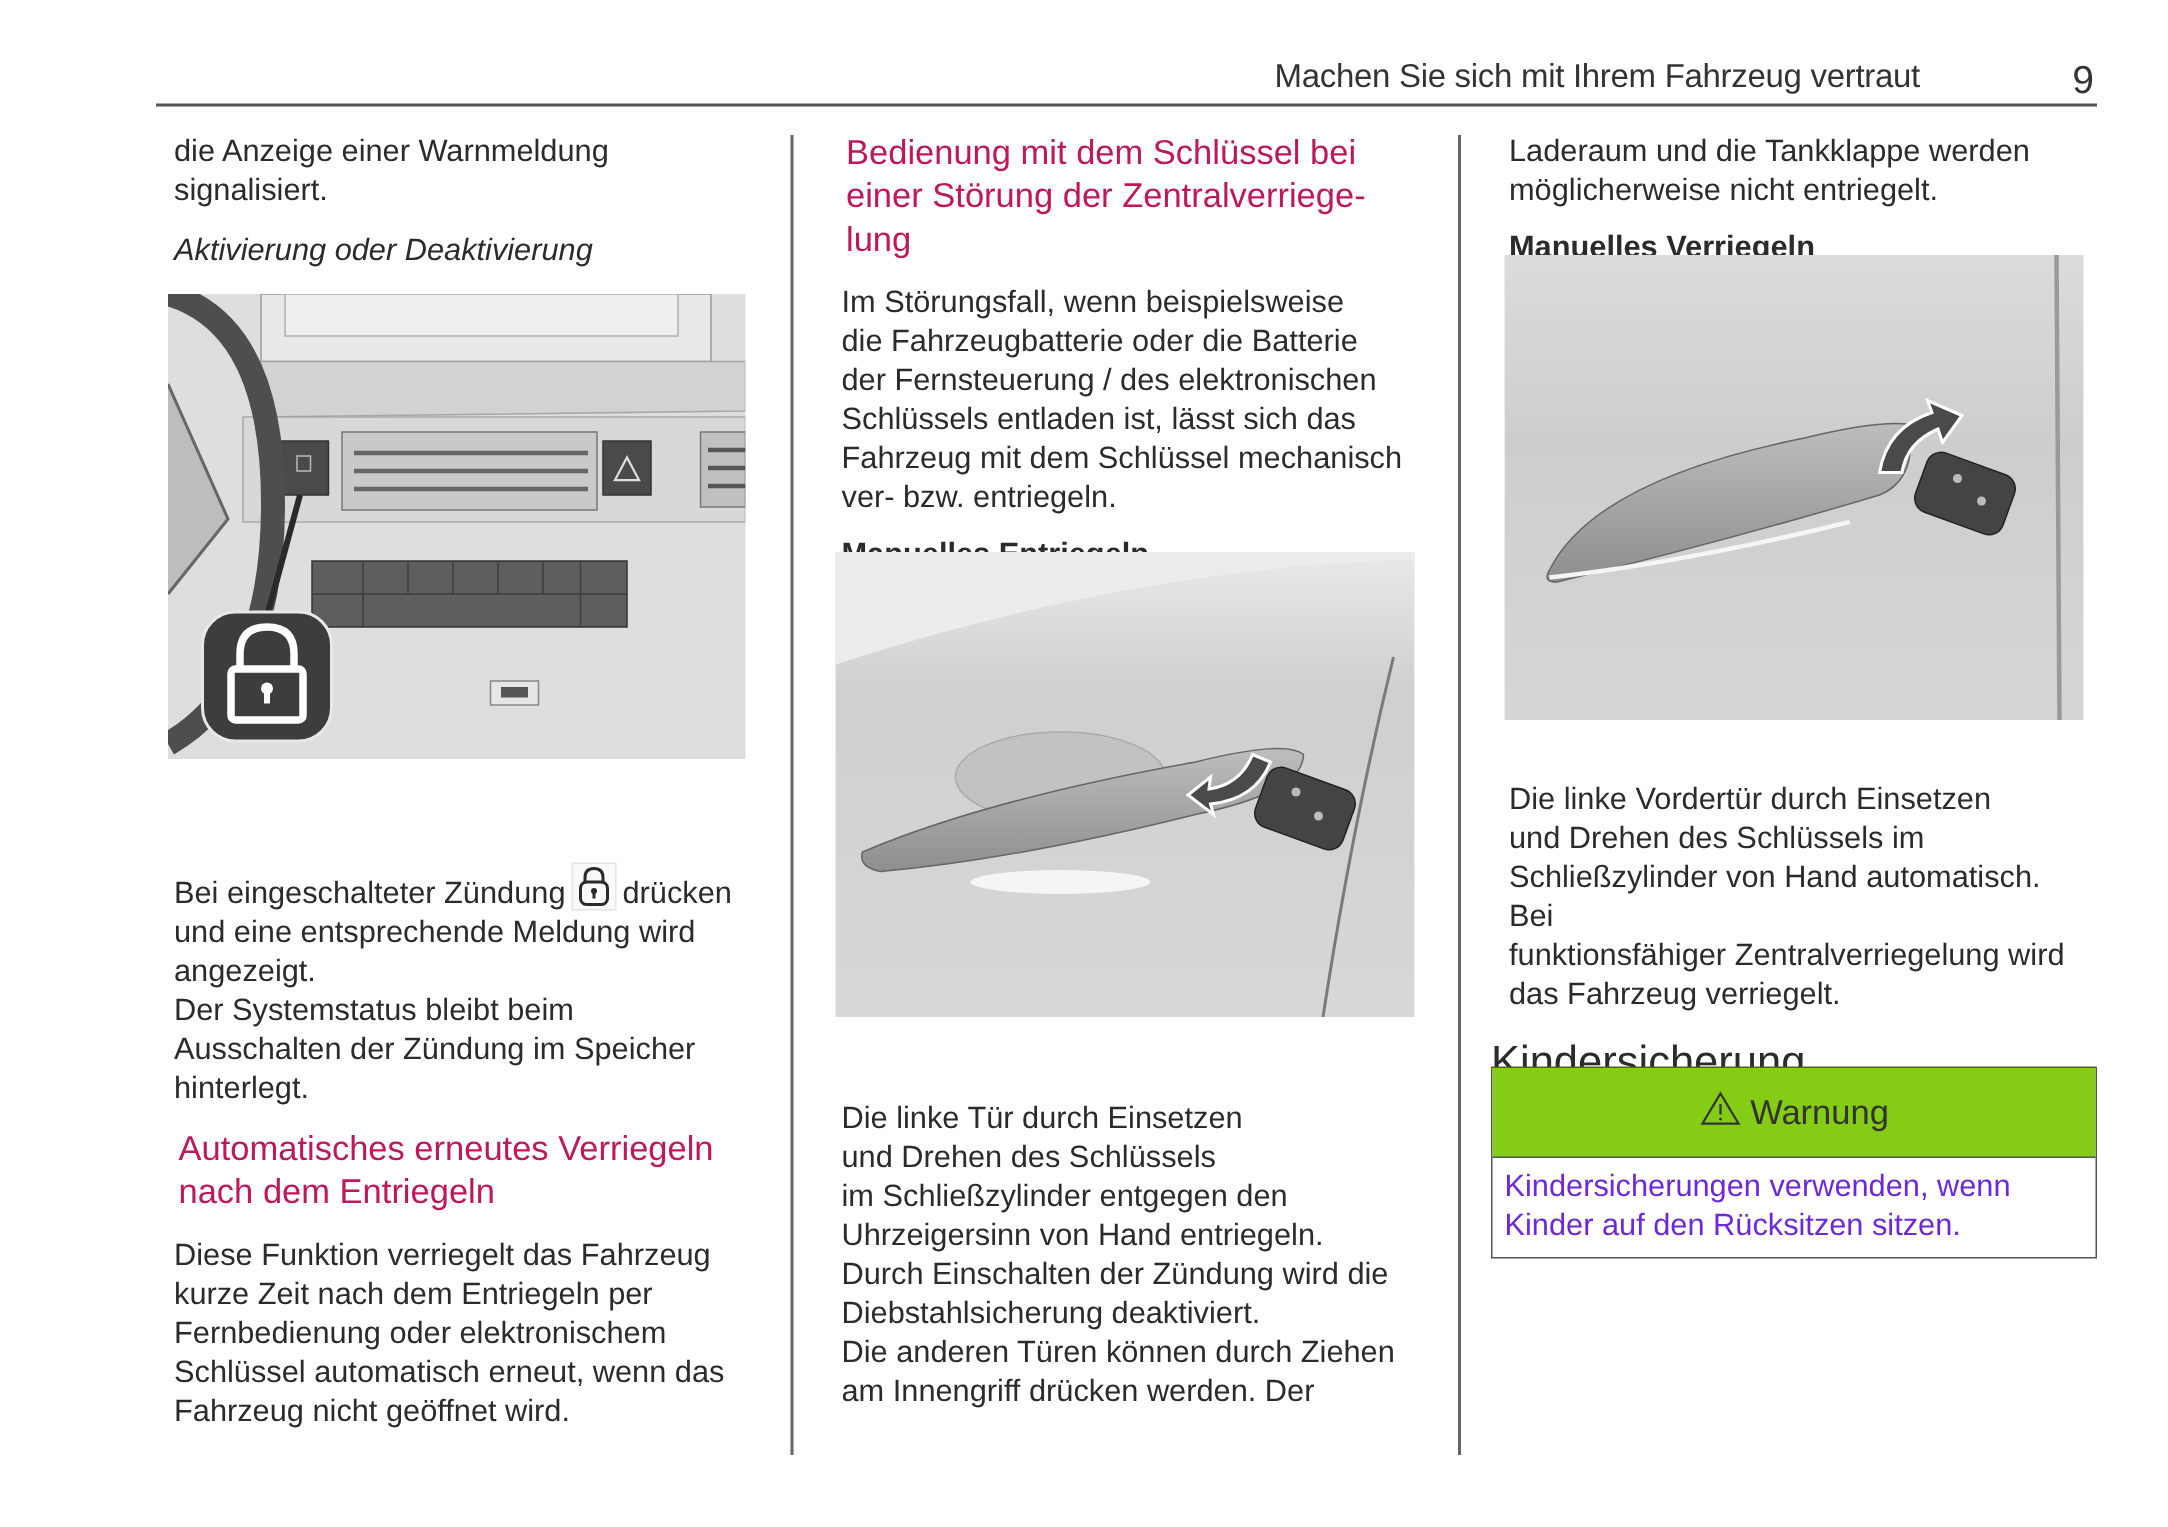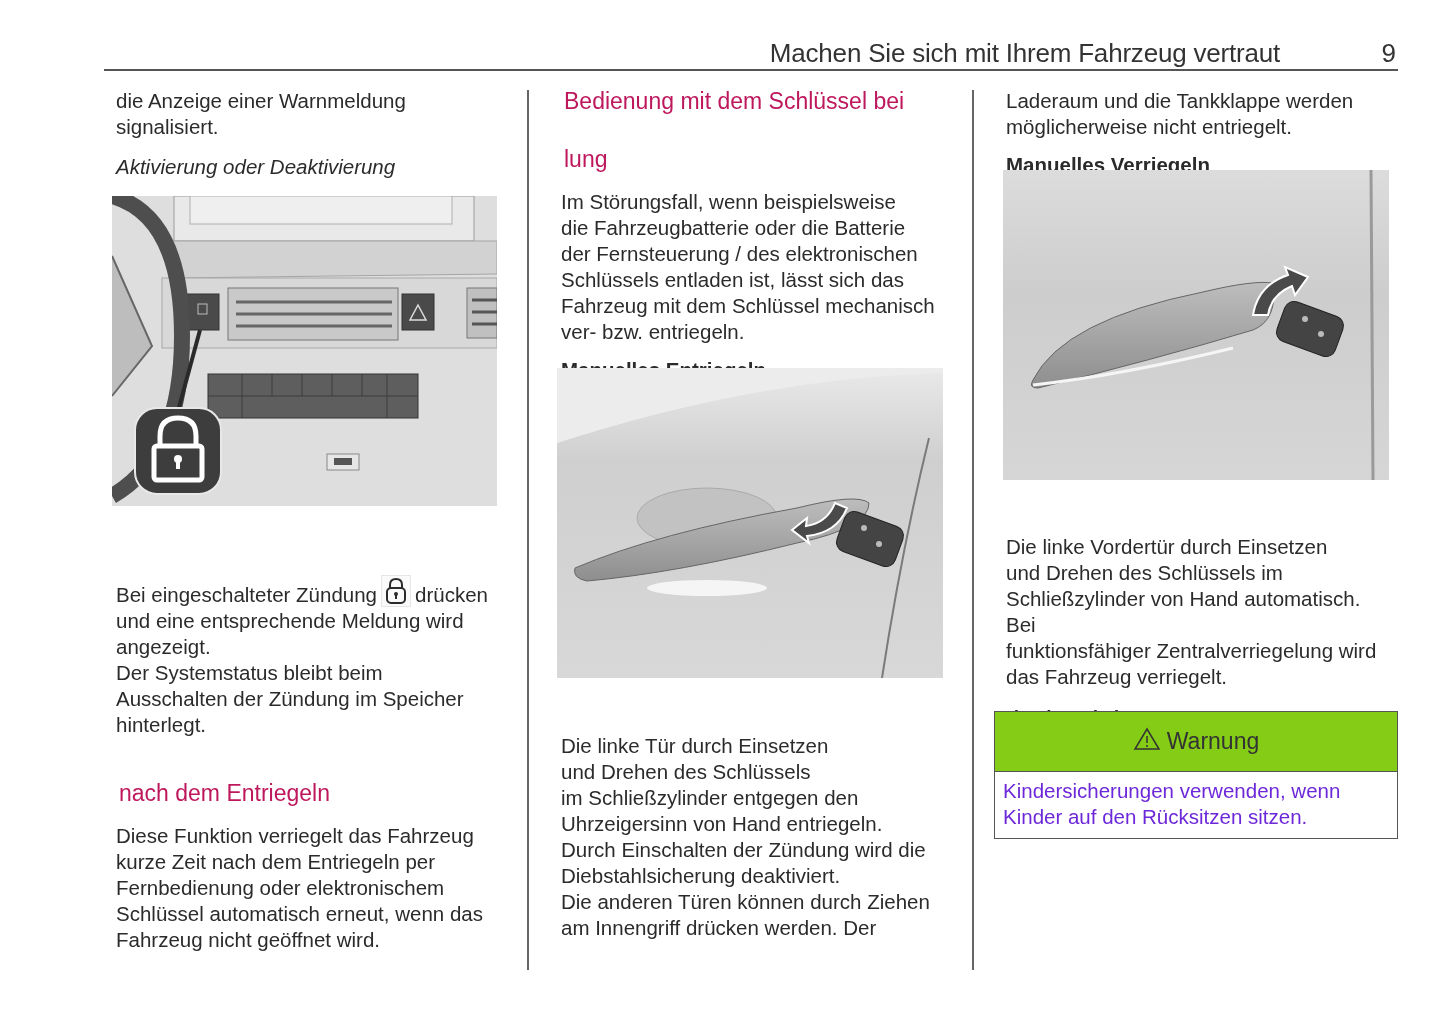--- a/index.html
+++ b/index.html
@@ -1,20 +1,20 @@
 <!DOCTYPE html>
 <html><head>
   <meta charset="utf-8">
   <style>
     html, body { margin: 0; padding: 0; background: #ffffff; }
     body { width: 1445px; height: 1018px; position: relative; overflow: hidden;
       font-family: "Liberation Sans", "DejaVu Sans", sans-serif; color: #2b2b2b; }
     .header { position: absolute; left: 104px; top: 36px; width: 1294px; height: 33px;
       border-bottom: 2px solid #555; }
-    .header-title { position: absolute; right: 118px; top: 2px; font-size: 26px; color: #333; letter-spacing: -0.2px; }
+    .header-title { position: absolute; right: 118px; top: 2px; font-size: 22px; color: #333; letter-spacing: -0.2px; }
     .page-num { position: absolute; right: 2px; top: 2px; font-size: 26px; color: #333; }
     .col { position: absolute; top: 86px; }
     .col1 { left: 104px; width: 410px; }
     .col2 { left: 549px; width: 410px; }
     .col3 { left: 994px; width: 405px; }
     .vsep { position: absolute; top: 90px; width: 1.5px; height: 880px; background: #666; }
     p, .blk { margin: 12px; font-size: 20.5px; line-height: 26px; color: #2b2b2b; }
     .subhead { font-size: 20.5px; line-height: 26px; color: #2b2b2b; font-style: italic; }
     .h2 { font-size: 23px; line-height: 29px; color: #be185d; margin: 15px; }
     .h1 { font-size: 29px; line-height: 36px; color: #2b2b2b; margin: 0; }
@@ -107,36 +107,36 @@
           <circle cx="14" cy="18" r="2" fill="#2b2b2b"></circle>
           <rect x="13" y="18" width="2" height="5" fill="#2b2b2b"></rect>
         </svg></span><span>drücken</span><br>
     <span>und eine entsprechende Meldung wird</span><br>
     <span>angezeigt.</span><br>
     <span>Der Systemstatus bleibt beim</span><br>
     <span>Ausschalten der Zündung im Speicher</span><br>
     <span>hinterlegt.</span>
   </p>
   <p class="h2" style="margin-top:12px;">
-    <br>
+    <span>Automatisches erneutes Verriegeln</span><br>
     <span>nach dem Entriegeln</span>
   </p>
   <p style="margin-top:4px;">
     <span>Diese Funktion verriegelt das Fahrzeug</span><br>
     <span>kurze Zeit nach dem Entriegeln per</span><br>
     <span>Fernbedienung oder elektronischem</span><br>
     <span>Schlüssel automatisch erneut, wenn das</span><br>
     <span>Fahrzeug nicht geöffnet wird.</span>
   </p>
 </div>
 
 <div class="col col2">
   <p class="h2" style="margin-top:1px;">
     <span>Bedienung mit dem Schlüssel bei</span><br>
-    <br>
+    <span>einer Störung der Zentralverriege-</span><br>
     <span>lung</span>
   </p>
   <p style="margin-top:6px;">
     <span>Im Störungsfall, wenn beispielsweise</span><br>
     <span>die Fahrzeugbatterie oder die Batterie</span><br>
     <span>der Fernsteuerung / des elektronischen</span><br>
     <span>Schlüssels entladen ist, lässt sich das</span><br>
     <span>Fahrzeug mit dem Schlüssel mechanisch</span><br>
     <span>ver- bzw. entriegeln.</span>
   </p>
@@ -207,21 +207,21 @@
     <line x1="368" y1="0" x2="370" y2="310" stroke="#9a9a9a" stroke-width="3"></line>
     <path d="M30 210 Q60 150 200 122 Q250 110 270 113 Q275 150 250 160 Q150 190 35 218 Q25 218 30 210 Z" fill="url(#h3)" stroke="#666"></path>
     <path d="M30 215 Q120 205 230 178" fill="none" stroke="#f5f5f5" stroke-width="3"></path>
     <path d="M250 145 Q255 115 285 105 L282 97 L305 107 L292 125 L289 116 Q268 125 265 145 Z" fill="#4a4a4a" stroke="#fff" stroke-width="2"></path>
     <rect x="276" y="138" width="62" height="42" rx="10" fill="#444" stroke="#222" transform="rotate(20 307 159)"></rect>
     <circle cx="302" cy="149" r="3" fill="#bbb"></circle>
     <circle cx="318" cy="164" r="3" fill="#bbb"></circle>
   </svg>
 </div>
 
-<div class="col col3" style="top:522px;">
+<div class="col col3" style="top:508px;">
   <p>
     <span>Die linke Vordertür durch Einsetzen</span><br>
     <span>und Drehen des Schlüssels im</span><br>
     <span>Schließzylinder von Hand automatisch. Bei</span><br>
     <span>funktionsfähiger Zentralverriegelung wird</span><br>
     <span>das Fahrzeug verriegelt.</span>
   </p>
   <p class="h1" style="margin-top:14px;">Kindersicherung</p>
 </div>
 

